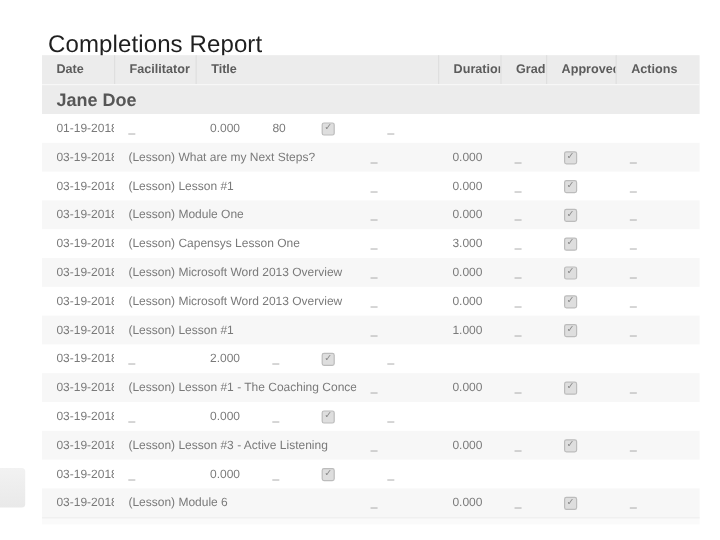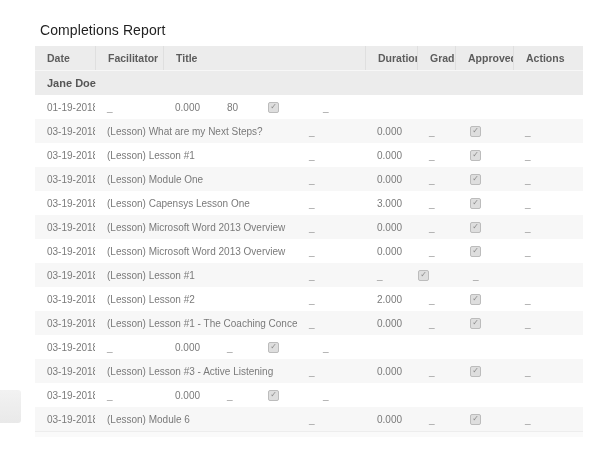--- a/index.html
+++ b/index.html
@@ -4,42 +4,42 @@
 <style>
   html,body{margin:0;padding:0;}
   body{
     width:600px;height:450px;position:relative;overflow:hidden;
     background:#ffffff;
     font-family:"Liberation Sans", sans-serif;
     -webkit-font-smoothing:antialiased;
   }
   .report-title{
     position:absolute;left:40px;top:13px;
-    font-size:14px;font-weight:400;color:#1f1f1f;letter-spacing:.1px;
+    font-size:20px;font-weight:400;color:#1f1f1f;letter-spacing:.1px;
   }
   .table{
     position:absolute;left:35px;top:46px;width:548px;
     font-size:10px;color:#7a7a7a;
   }
   .tr{display:flex;height:24px;align-items:stretch;}
   .th,.td{
     box-sizing:border-box;padding-left:12px;
     display:flex;align-items:center;
     white-space:nowrap;overflow:hidden;
   }
   .thead{background:#ececec;}
   .thead .th{
     font-size:10.5px;font-weight:bold;color:#5c5c5c;
     border-left:1px solid #dfdfdf;
   }
   .thead .th:first-child{border-left:none;}
   .group-row{
     background:#ececec;border-top:1px solid #f7f7f7;
   }
-  .group-row .td{font-size:11px;font-weight:bold;color:#565656;}
+  .group-row .td{font-size:15px;font-weight:bold;color:#565656;}
   .tbody .tr:nth-child(even){background:#f7f7f7;}
   .c-date{width:60px;}
   .c-title{width:202px;}
   .c-fac{width:68px;}
   .c-dur{width:52px;}
   .c-grade{width:38px;}
   .c-appr{width:58px;}
   .c-act{width:70px;}
   .placeholder{color:#9a9a9a;}
   .checkbox{
@@ -167,31 +167,31 @@
           <span class="checkbox">
             <span class="check">✓</span>
           </span>
         </div>
         <div class="td c-act placeholder">_</div>
       </div>
       <div class="tr">
         <div class="td c-date">03-19-2018</div>
         <div class="td c-title">(Lesson) Lesson #1</div>
         <div class="td c-fac placeholder">_</div>
-        <div class="td c-grade placeholder">_</div>
-        <div class="td c-appr">
-          <span class="checkbox">
-            <span class="check">✓</span>
-          </span>
-        </div>
-        <div class="td c-act placeholder">_</div>
-      </div>
-      <div class="tr">
-        <div class="td c-date">03-19-2018</div>
-        <div class="td c-title">(Lesson) Lesson #2</div>
+        <div class="td c-dur">1.000</div>
+        <div class="td c-grade placeholder">_</div>
+        <div class="td c-appr">
+          <span class="checkbox">
+            <span class="check">✓</span>
+          </span>
+        </div>
+        <div class="td c-act placeholder">_</div>
+      </div>
+      <div class="tr">
+        <div class="td c-date">03-19-2018</div>
         <div class="td c-fac placeholder">_</div>
         <div class="td c-dur">2.000</div>
         <div class="td c-grade placeholder">_</div>
         <div class="td c-appr">
           <span class="checkbox">
             <span class="check">✓</span>
           </span>
         </div>
         <div class="td c-act placeholder">_</div>
       </div>

